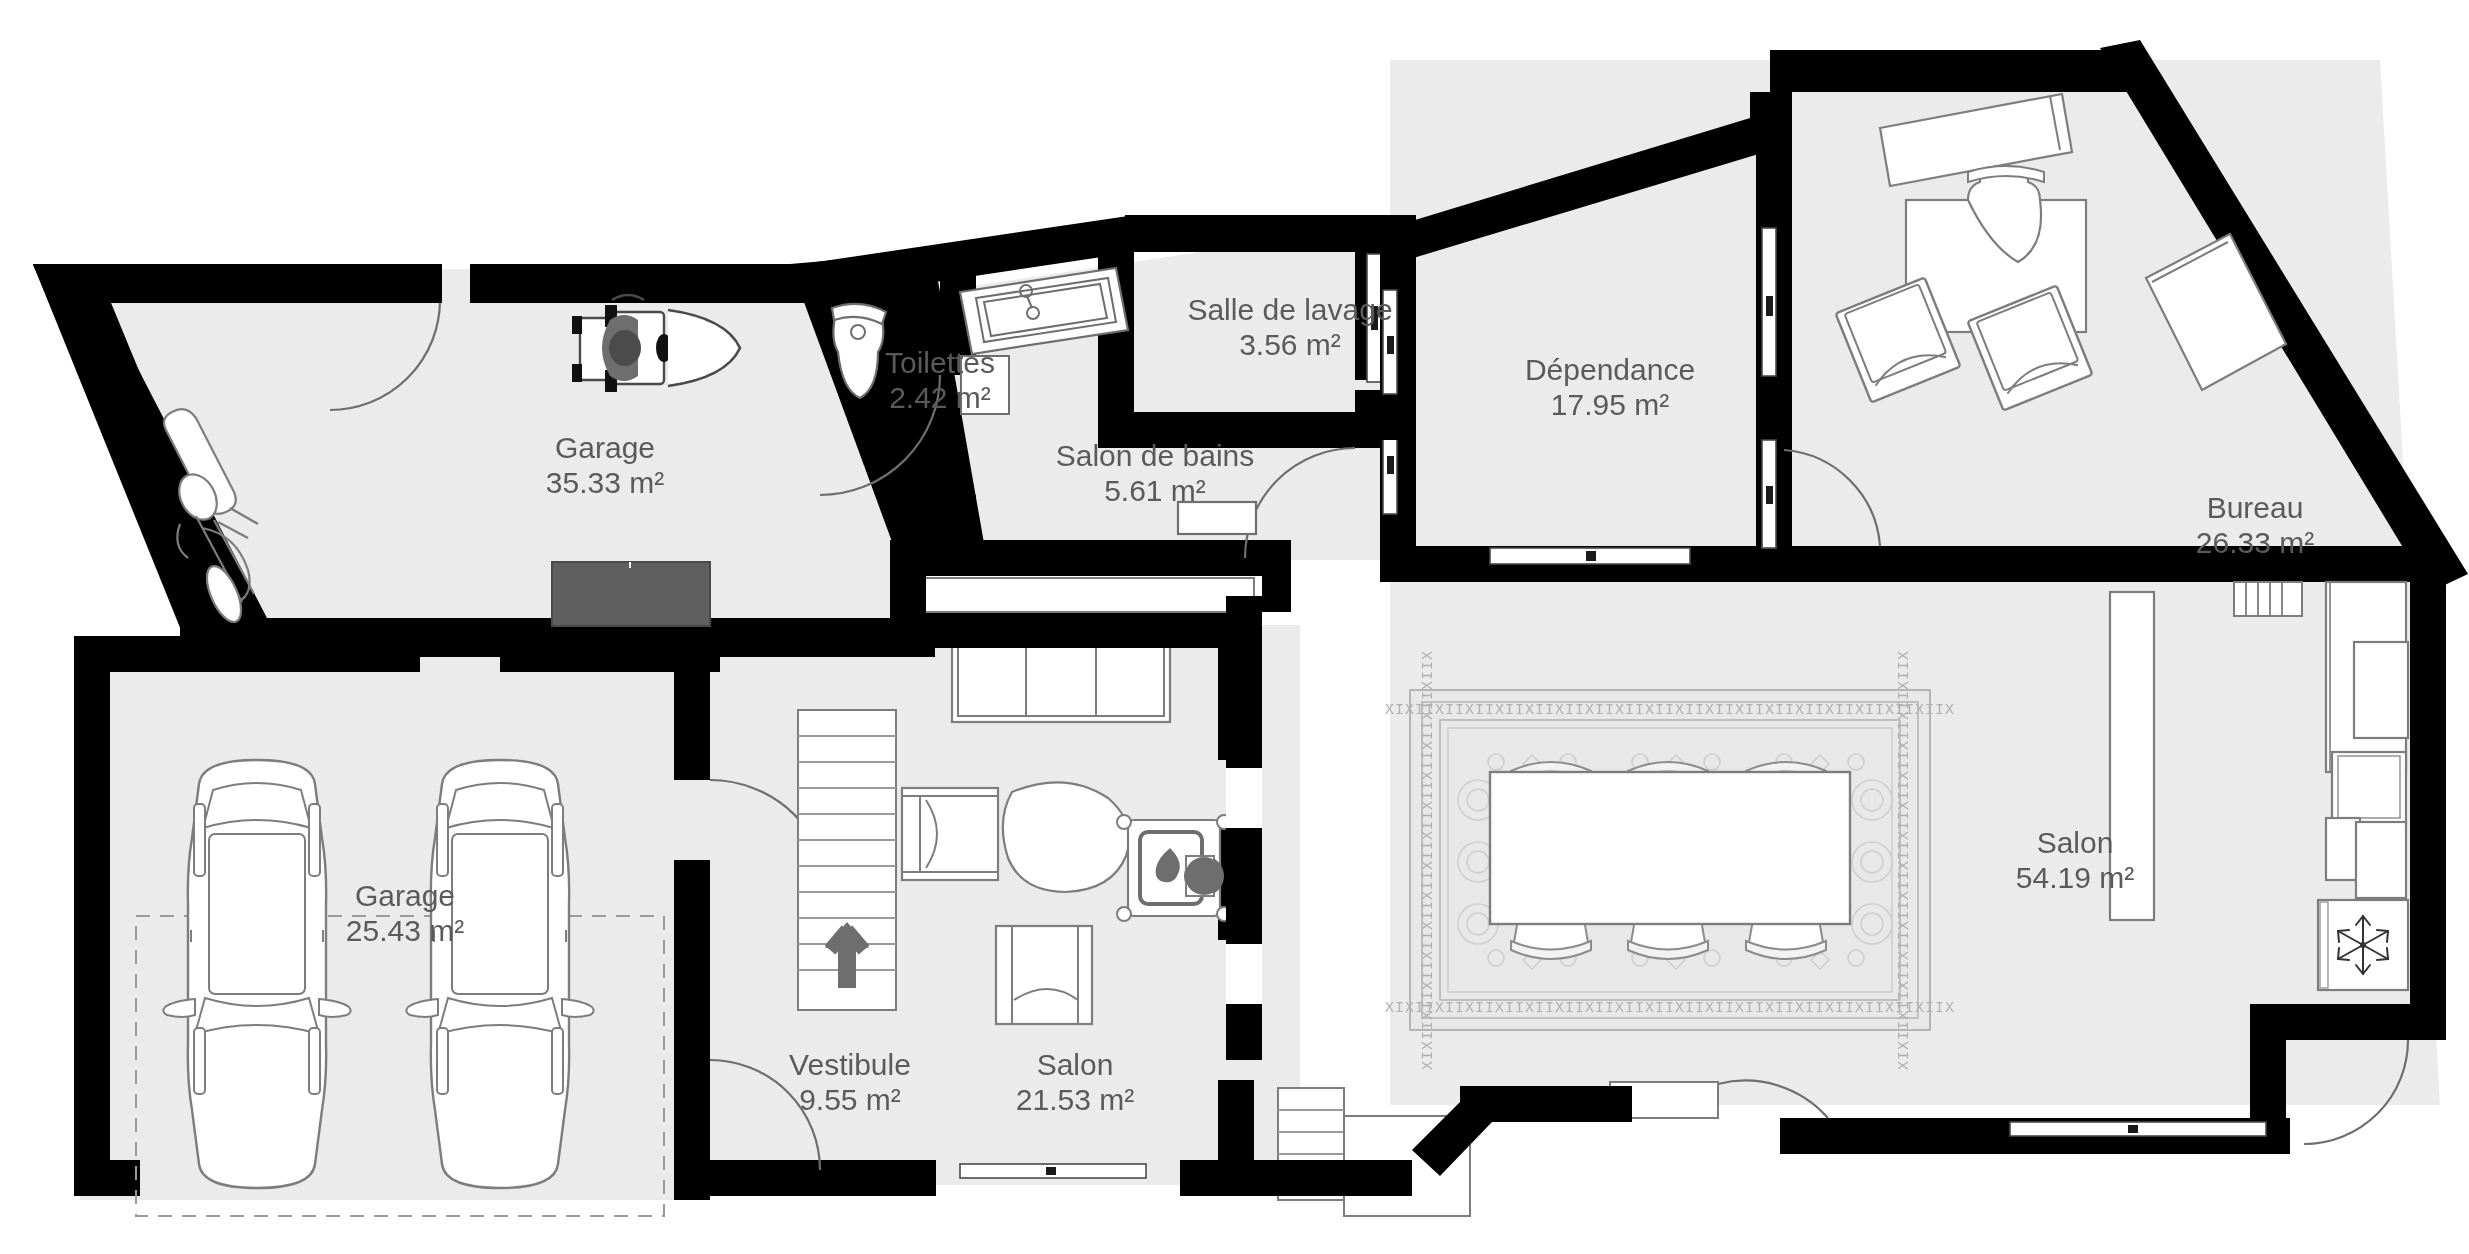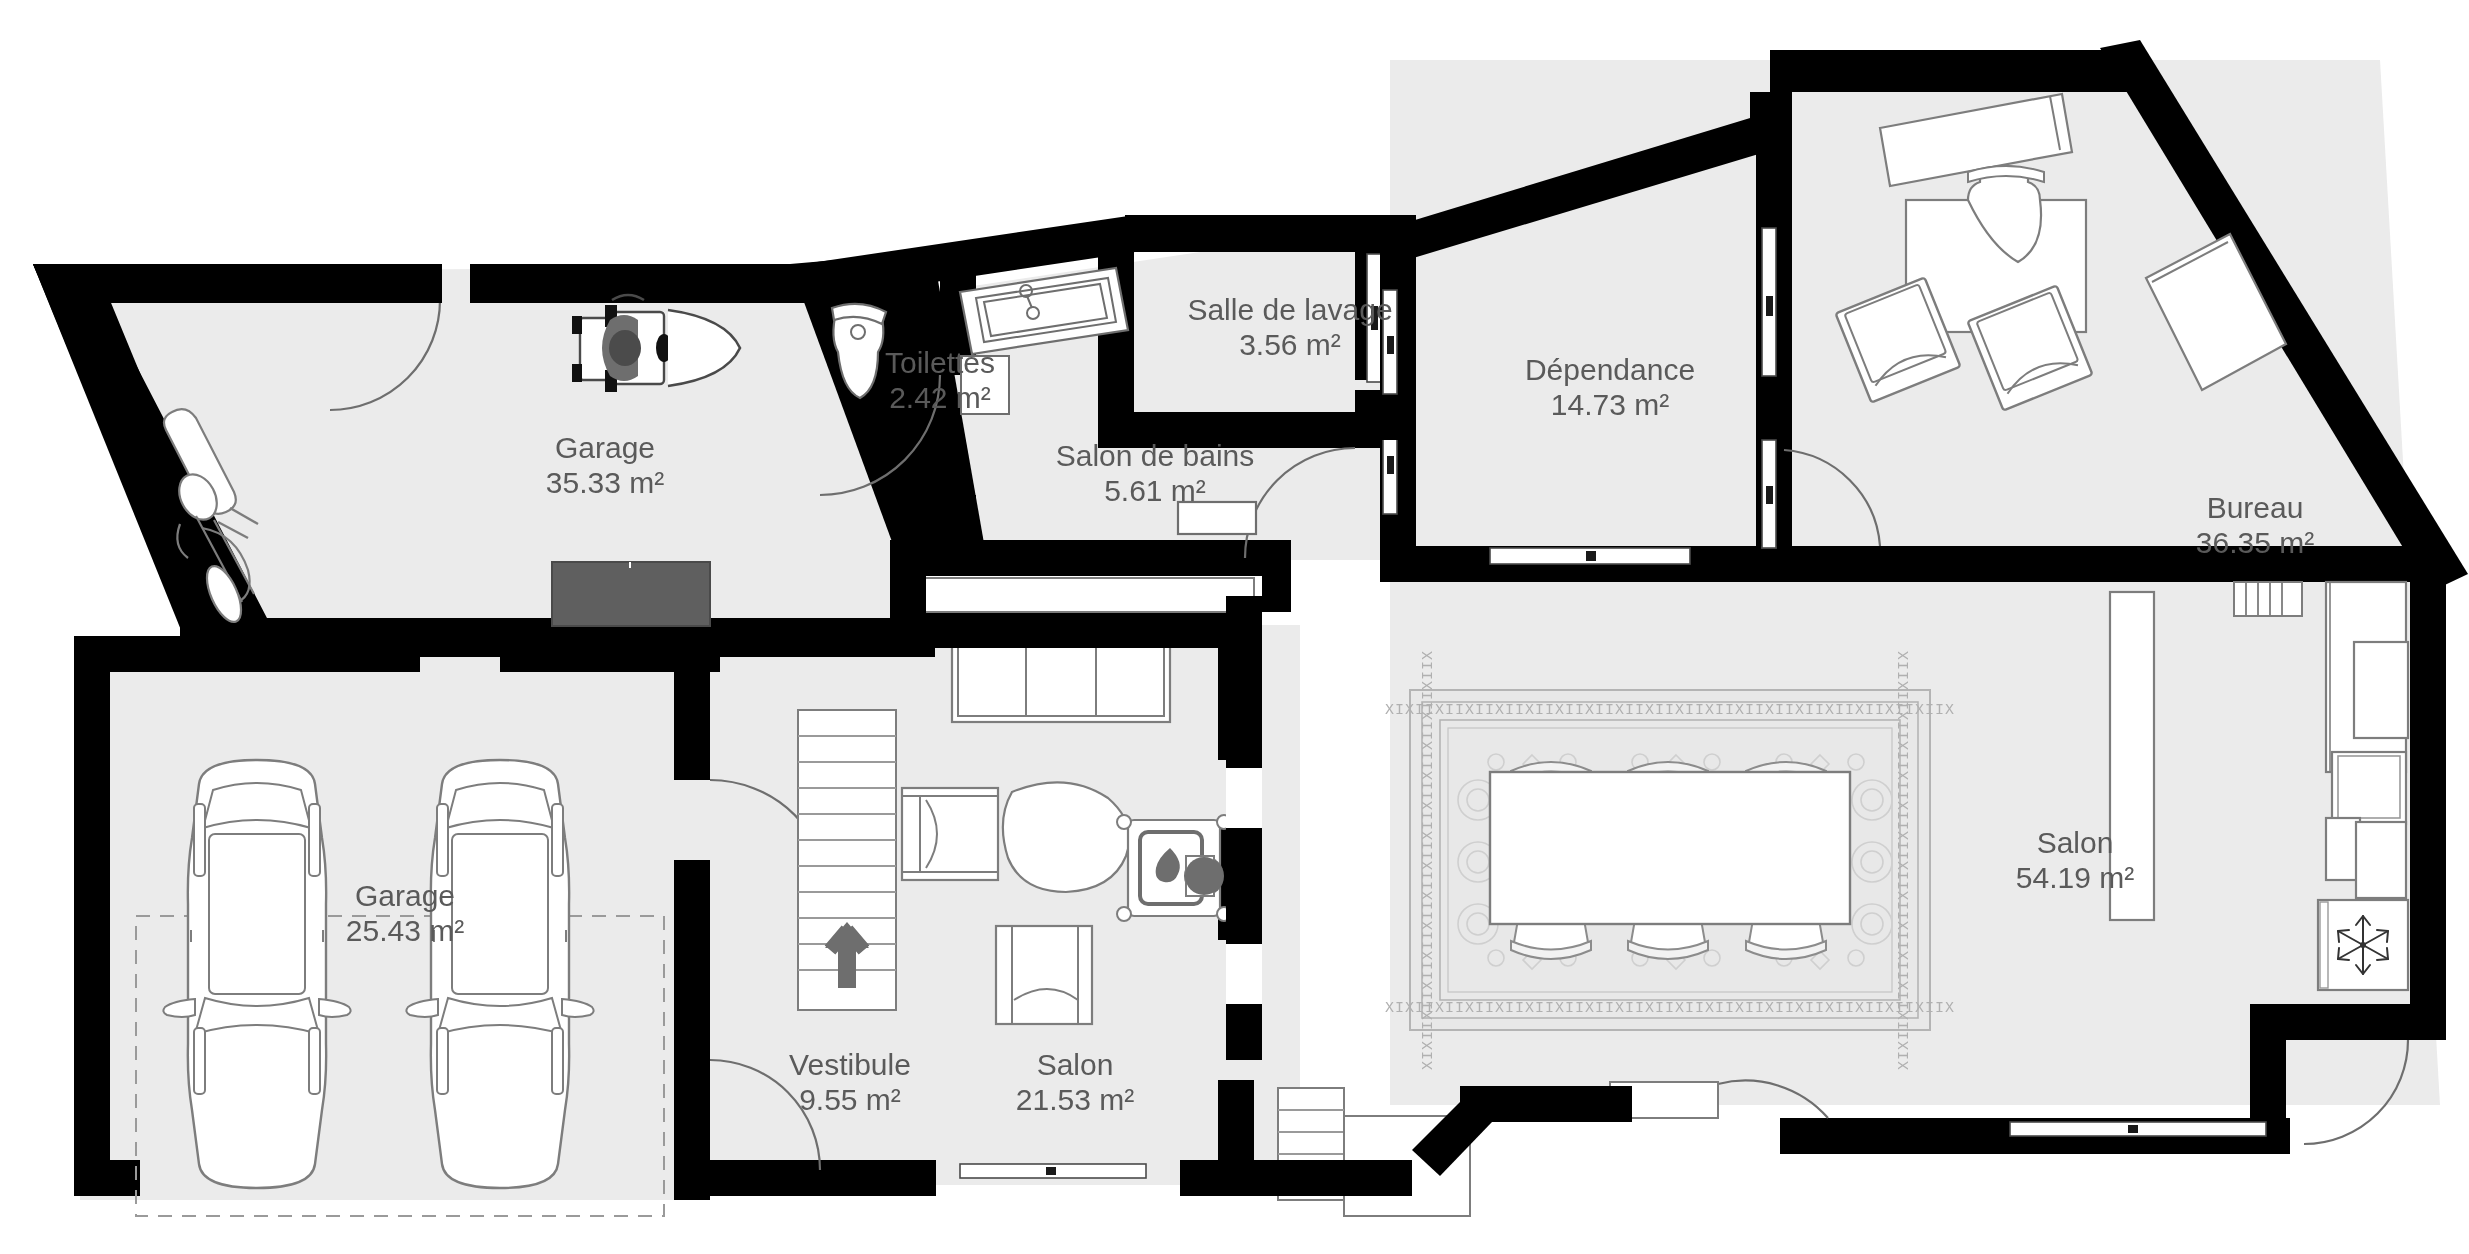--- a/index.html
+++ b/index.html
@@ -513,25 +513,25 @@
       <div class="roomlabel" style="left: 1140px; top: 292px; width: 300px; font-size: 30px; color: rgb(90, 90, 90);">
         <span class="nm">Salle de lavage</span>
         <span class="ar">3.56 m²</span>
       </div>
       <div class="roomlabel" style="left: 1010px; top: 438px; width: 290px; font-size: 30px; color: rgb(90, 90, 90);">
         <span class="nm">Salon de bains</span>
         <span class="ar">5.61 m²</span>
       </div>
       <div class="roomlabel" style="left: 1475px; top: 352px; width: 270px; font-size: 30px; color: rgb(90, 90, 90);">
         <span class="nm">Dépendance</span>
-        <span class="ar">14.73 m²</span>
+        <span class="ar">17.95 m²</span>
       </div>
       <div class="roomlabel" style="left: 2140px; top: 442px; width: 230px; font-size: 30px; color: rgb(90, 90, 90); margin-top: 48px;">
         <span class="nm">Bureau</span>
-        <span class="ar">36.35 m²</span>
+        <span class="ar">26.33 m²</span>
       </div>
       <div class="roomlabel" style="left: 290px; top: 878px; width: 230px; font-size: 30px; color: rgb(90, 90, 90);">
         <span class="nm">Garage</span>
         <span class="ar">25.43 m²</span>
       </div>
       <div class="roomlabel" style="left: 1960px; top: 825px; width: 230px; font-size: 30px; color: rgb(90, 90, 90);">
         <span class="nm">Salon</span>
         <span class="ar">54.19 m²</span>
       </div>
       <div class="roomlabel" style="left: 735px; top: 1047px; width: 230px; font-size: 30px; color: rgb(90, 90, 90);">

